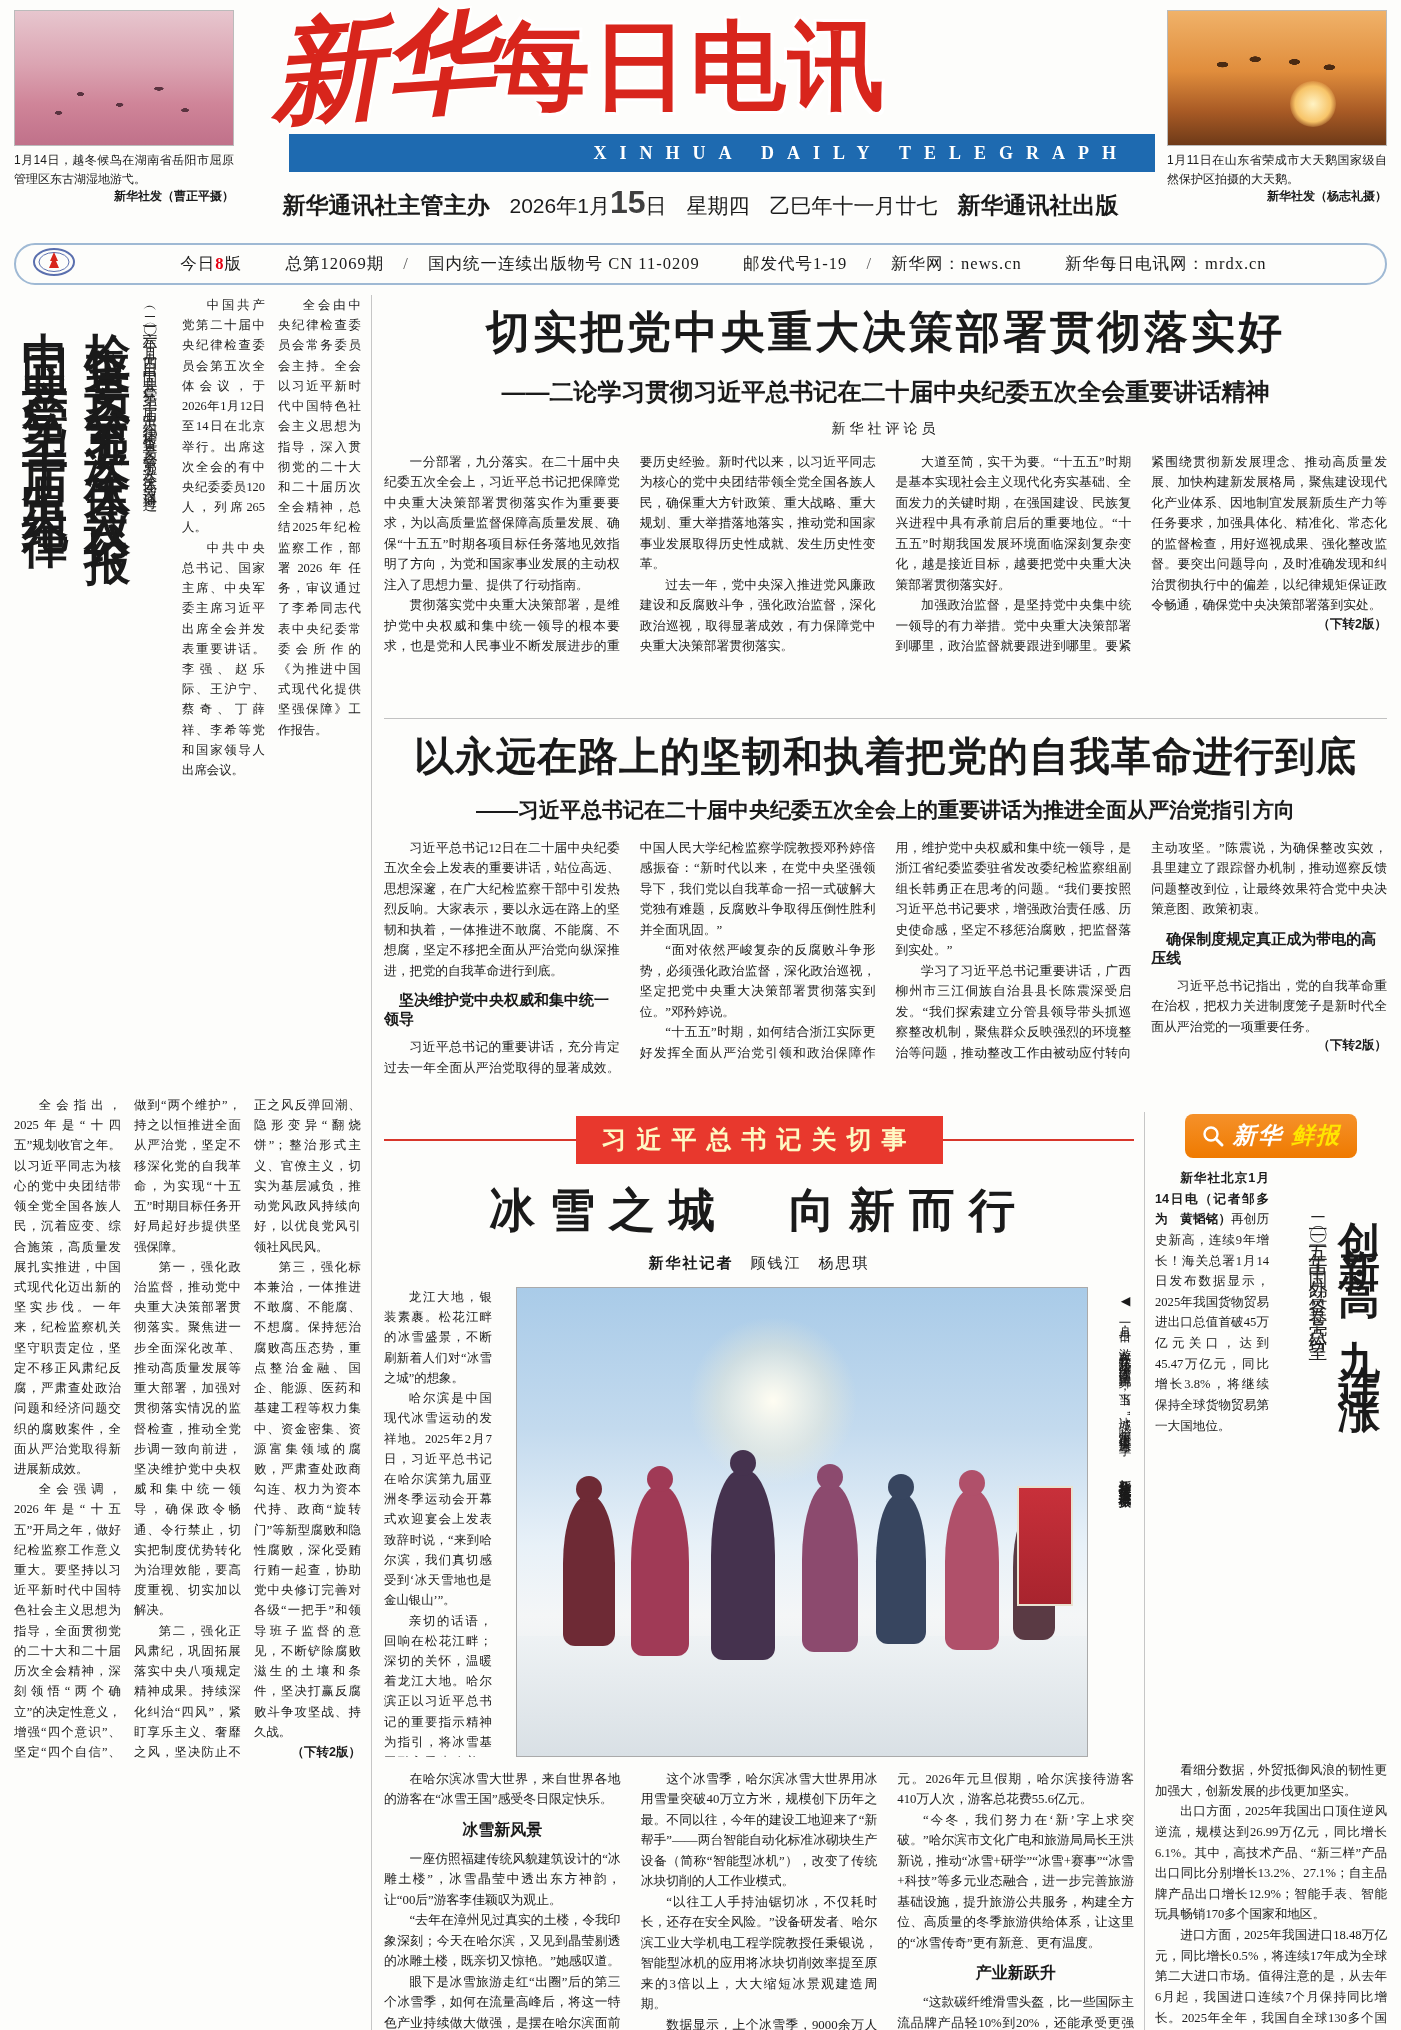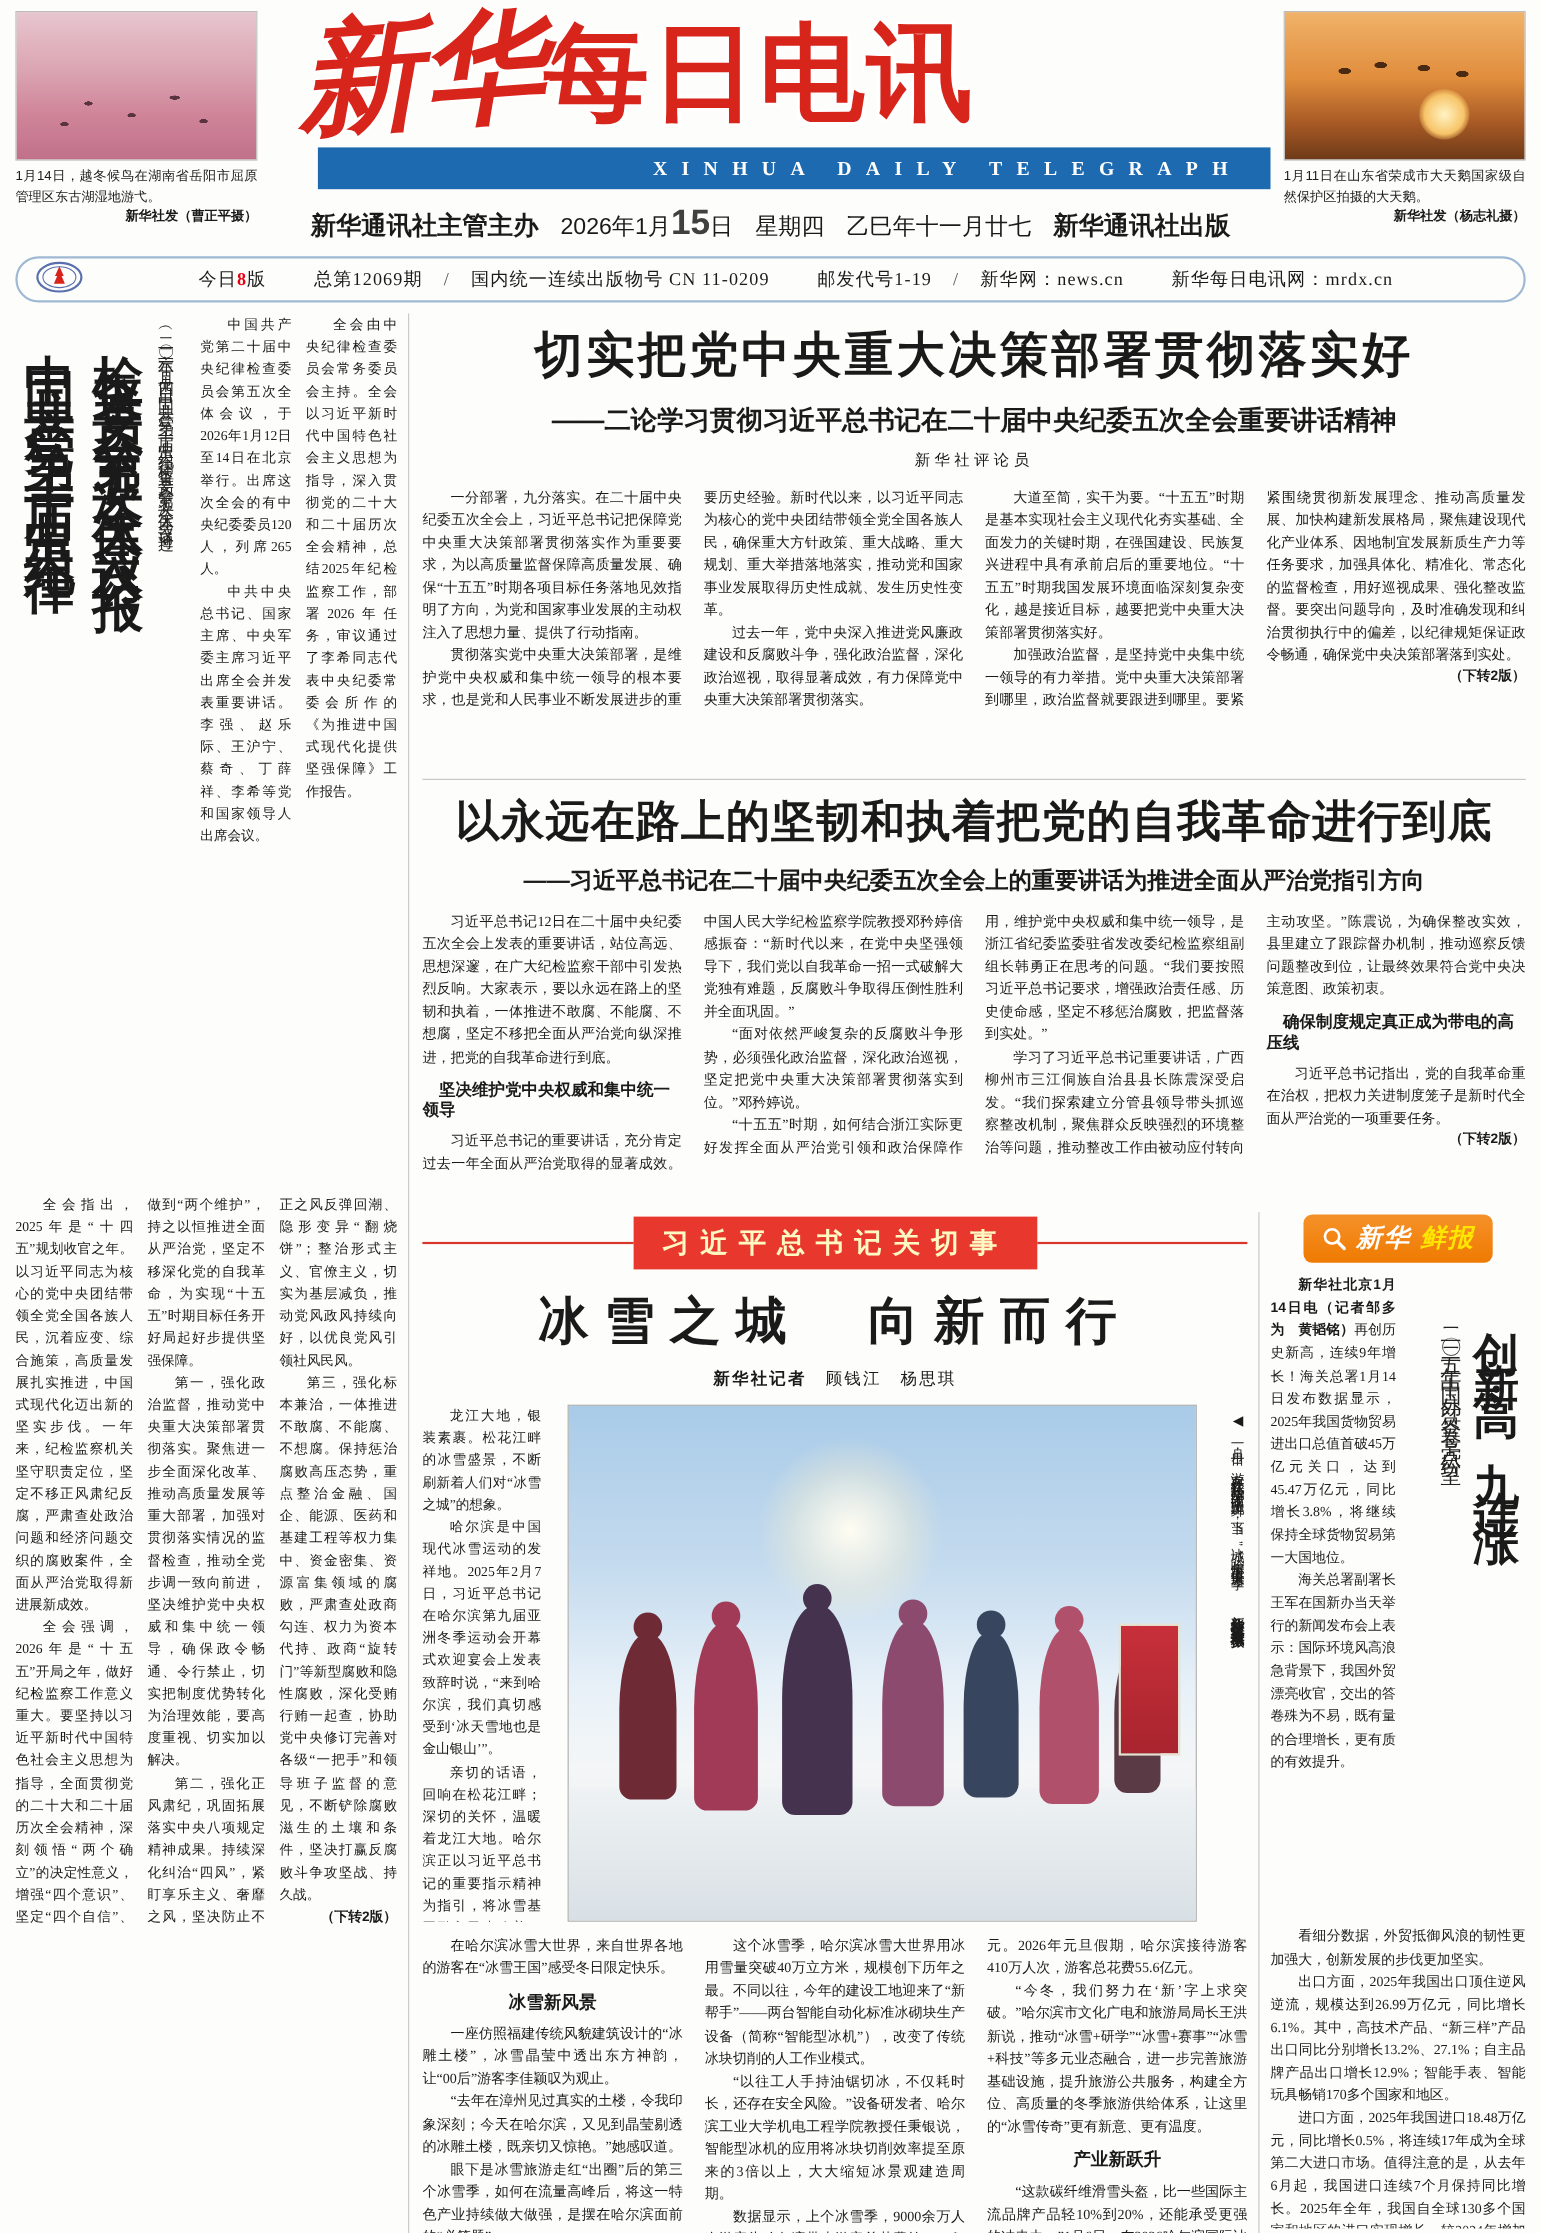--- a/index.html
+++ b/index.html
@@ -43,21 +43,21 @@
   .brand-rest { font-family:"Liberation Serif",serif; font-weight:900; font-size:96px; line-height:1.25;
                 color:#d8251c; letter-spacing:2px;
                 text-shadow:3px 3px 0 #fff,-3px 3px 0 #fff,3px -3px 0 #fff,-3px -3px 0 #fff; }
   .date-row { position:absolute; left:0; right:0; top:174px; display:flex; justify-content:center;
               align-items:baseline; gap:20px; white-space:nowrap; }
   .date-strong { font-weight:bold; font-size:23px; }
   .date-mid { font-size:21px; }
   .date-day { color:#404040; font-size:32px; font-weight:bold; font-family:"Liberation Sans",sans-serif; }
 
   
-  .infobar { margin-top:11px; height:42px; border:2px solid #9fb9d4; border-radius:22px;
+  .infobar { margin-top:21px; height:42px; border:2px solid #9fb9d4; border-radius:22px;
              display:flex; align-items:center; padding:0 16px; }
   .logo-wrap { width:46px; flex:0 0 46px; }
   .infobar-text { flex:1; text-align:center; font-family:"Liberation Serif",serif; font-size:16.5px;
                   letter-spacing:1px; white-space:nowrap; }
   .infobar-text .red { color:#e60012; font-weight:bold; }
   .infobar-text .sep { margin:0 14px; color:#555; }
 
   
   .main { display:flex; margin-top:10px; }
   .col-left { width:358px; flex:0 0 358px; border-right:1px solid #c6c6c6; padding-right:10px; }
@@ -330,21 +330,20 @@
                 <circle cx="10" cy="10" r="6.5" fill="none" stroke="#ffffff" stroke-width="2.4"></circle>
                 <line x1="15" y1="15" x2="21" y2="21" stroke="#ffffff" stroke-width="3" stroke-linecap="round"></line>
               </svg>
               <span class="bt1">新华</span>
               <span class="bt2">鲜报</span>
             </div>
           </div>
           <div class="fresh-main">
             <div class="fresh-text">
               <p><span class="lead-b">新华社北京1月14日电（记者邹多为　黄韬铭）</span><span>再创历史新高，连续9年增长！海关总署1月14日发布数据显示，2025年我国货物贸易进出口总值首破45万亿元关口，达到45.47万亿元，同比增长3.8%，将继续保持全球货物贸易第一大国地位。</span></p>
-              <p>海关总署副署长王军在国新办当天举行的新闻发布会上表示：国际环境风高浪急背景下，我国外贸漂亮收官，交出的答卷殊为不易，既有量的合理增长，更有质的有效提升。</p>
             </div>
             <div class="fv">
               <div class="fv-sub">二〇二五年中国外贸答卷亮点纷呈</div>
               <div class="fv-main">创新高·九连涨</div>
             </div>
           </div>
           <div class="fresh-bottom">
             <p>看细分数据，外贸抵御风浪的韧性更加强大，创新发展的步伐更加坚实。</p>
             <p>出口方面，2025年我国出口顶住逆风逆流，规模达到26.99万亿元，同比增长6.1%。其中，高技术产品、“新三样”产品出口同比分别增长13.2%、27.1%；自主品牌产品出口增长12.9%；智能手表、智能玩具畅销170多个国家和地区。</p>
             <p>进口方面，2025年我国进口18.48万亿元，同比增长0.5%，将连续17年成为全球第二大进口市场。值得注意的是，从去年6月起，我国进口连续7个月保持同比增长。2025年全年，我国自全球130多个国家和地区的进口实现增长，较2024年增加7个。</p>

